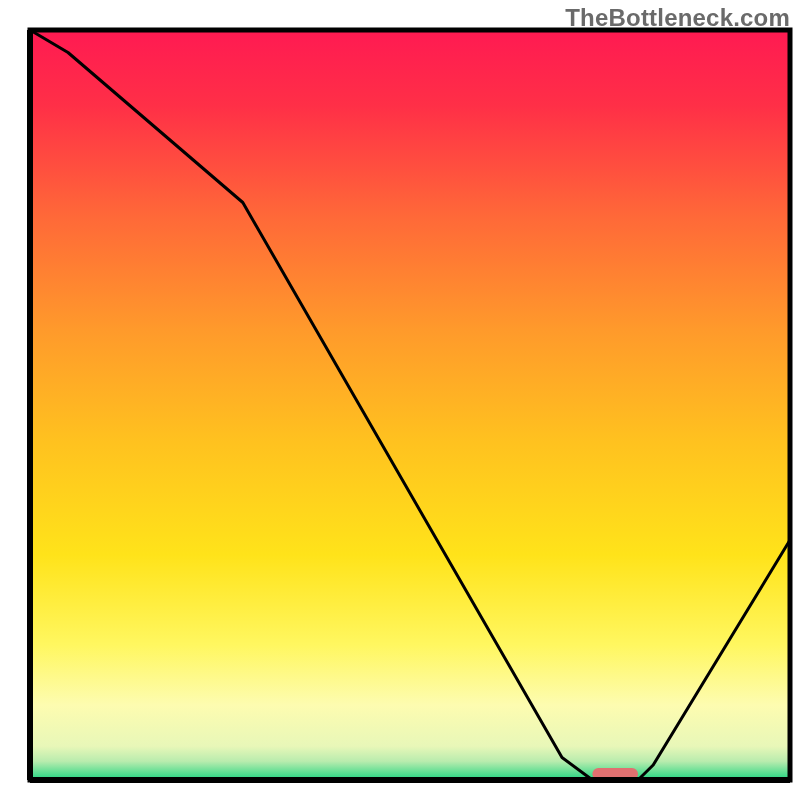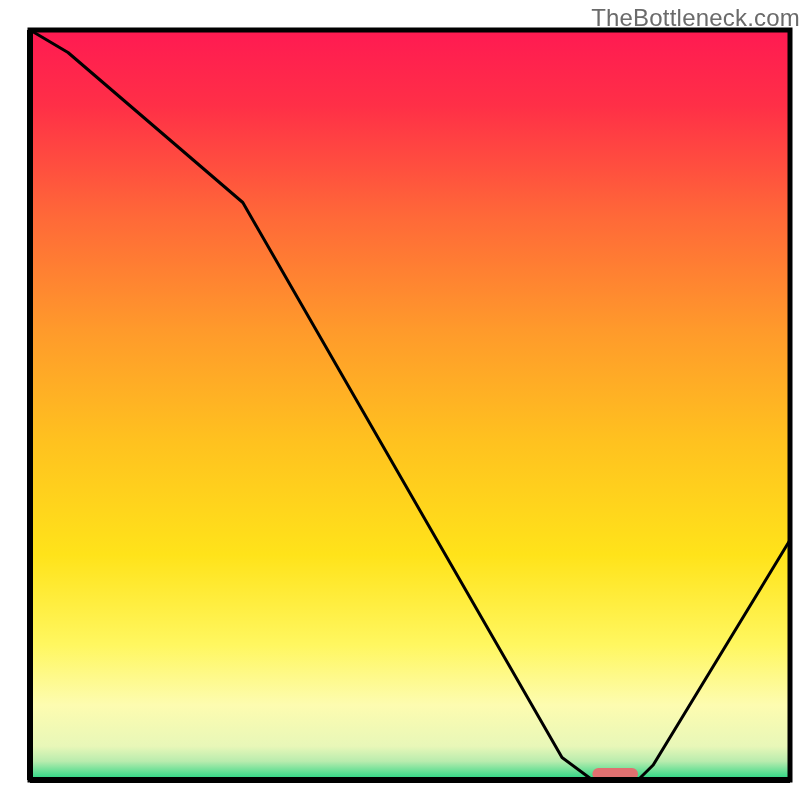--- a/index.html
+++ b/index.html
@@ -11,23 +11,23 @@
     font-family: Arial, Helvetica, sans-serif;
   }
   .container {
     position: relative;
     width: 800px;
     height: 800px;
   }
   .watermark {
     position: absolute;
     top: 4px;
-    right: 0;
+    right: 10px;
     font-size: 24px;
-    font-weight: 400;
+    font-weight: 700;
     color: #6a6a6a;
     letter-spacing: 0.2px;
   }
   svg {
     display: block;
   }
 </style>
 </head>
 <body>
 

